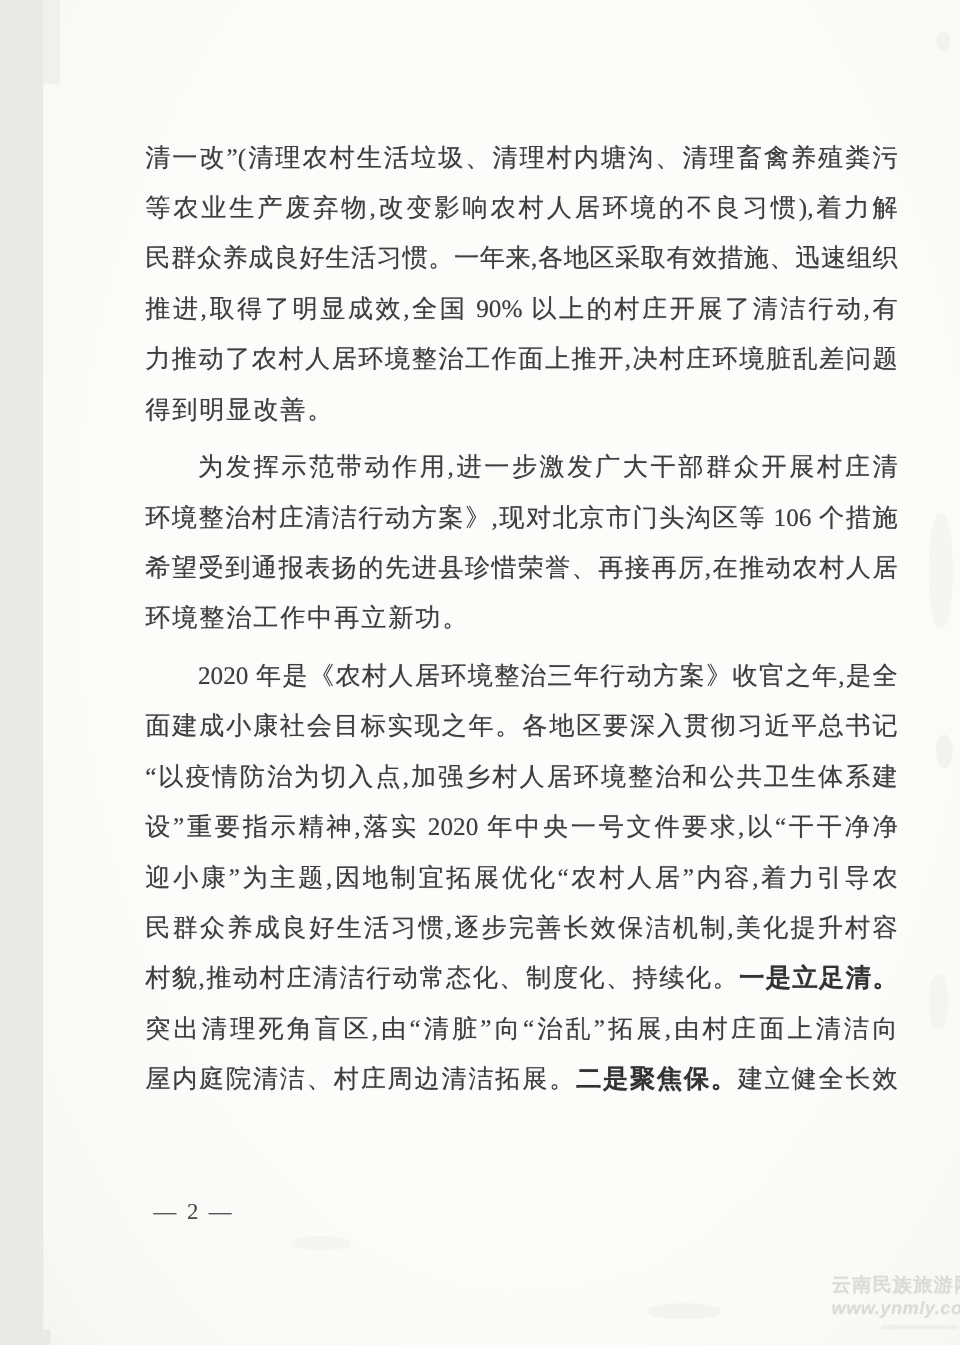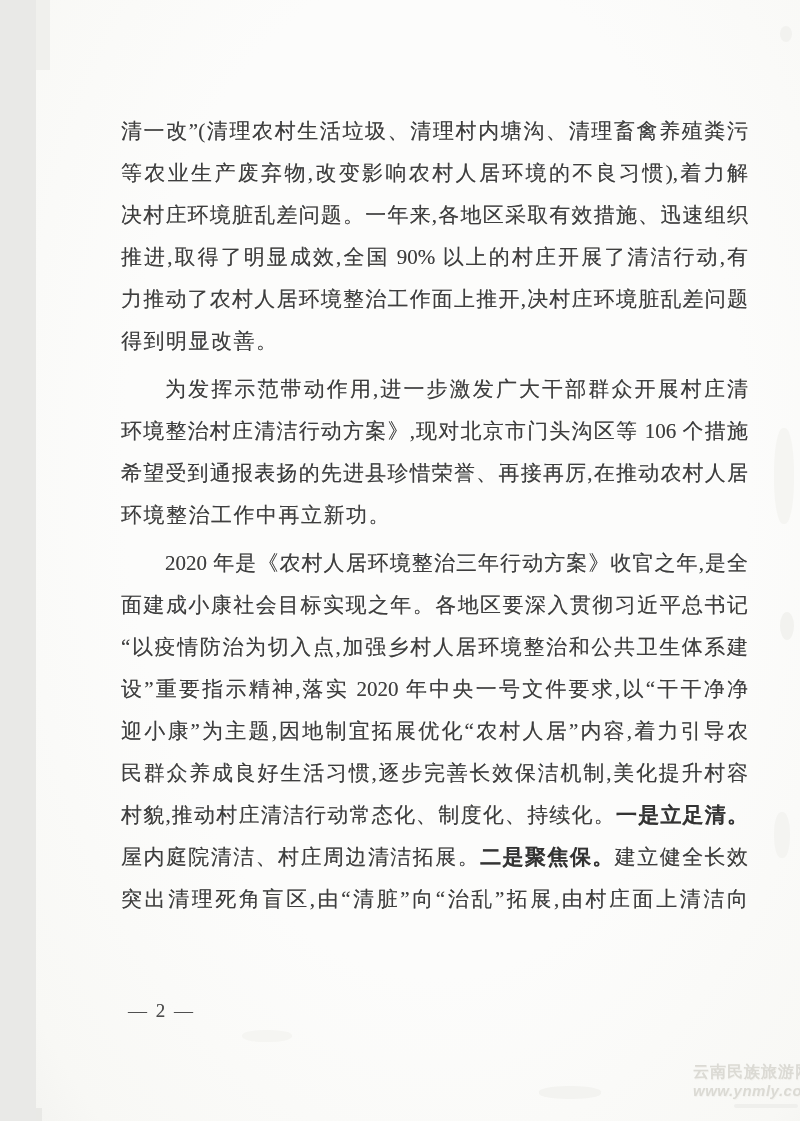--- a/index.html
+++ b/index.html
@@ -84,41 +84,41 @@
   <div class="artifact a5"></div>
   <div class="artifact a6"></div>
   <div class="artifact a7"></div>
   <div class="artifact a8"></div>
   <div class="artifact a9"></div>
 
   <div class="doc-body">
       <div class="para">
         <div class="line"><span>清一改”(清理农村生活垃圾、清理村内塘沟、清理畜禽养殖粪污</span></div>
         <div class="line"><span>等农业生产废弃物,改变影响农村人居环境的不良习惯),着力解</span></div>
-        <div class="line"><span>决村庄环境脏乱差问题。一年来,各地区采取有效措施、迅速组织</span></div>
+        <div class="line"><span>民群众养成良好生活习惯。一年来,各地区采取有效措施、迅速组织</span></div>
         <div class="line"><span>推进,取得了明显成效,全国 90% 以上的村庄开展了清洁行动,有</span></div>
         <div class="line"><span>力推动了农村人居环境整治工作面上推开,决村庄环境脏乱差问题</span></div>
         <div class="line flush-left"><span>得到明显改善。</span></div>
       </div>
       <div class="para">
         <div class="line indent"><span>为发挥示范带动作用,进一步激发广大干部群众开展村庄清</span></div>
         <div class="line"><span>环境整治村庄清洁行动方案》,现对北京市门头沟区等 106 个措施</span></div>
         <div class="line"><span>希望受到通报表扬的先进县珍惜荣誉、再接再厉,在推动农村人居</span></div>
         <div class="line flush-left"><span>环境整治工作中再立新功。</span></div>
       </div>
       <div class="para">
         <div class="line indent"><span>2020 年是《农村人居环境整治三年行动方案》收官之年,是全</span></div>
         <div class="line"><span>面建成小康社会目标实现之年。各地区要深入贯彻习近平总书记</span></div>
         <div class="line"><span>“以疫情防治为切入点,加强乡村人居环境整治和公共卫生体系建</span></div>
         <div class="line"><span>设”重要指示精神,落实 2020 年中央一号文件要求,以“干干净净</span></div>
         <div class="line"><span>迎小康”为主题,因地制宜拓展优化“农村人居”内容,着力引导农</span></div>
         <div class="line"><span>民群众养成良好生活习惯,逐步完善长效保洁机制,美化提升村容</span></div>
         <div class="line"><span>村貌,推动村庄清洁行动常态化、制度化、持续化。</span><b>一是立足清。</b></div>
+        <div class="line"><span>突出清理死角盲区,由“清脏”向“治乱”拓展,由村庄面上清洁向</span></div>
         <div class="line"><span>屋内庭院清洁、村庄周边清洁拓展。</span><b>二是聚焦保。</b><span>建立健全长效</span></div>
-        <div class="line"><span>突出清理死角盲区,由“清脏”向“治乱”拓展,由村庄面上清洁向</span></div>
       </div>
     </div>
 
   <div class="page-footer">— 2 —</div>
 
   <div class="watermark">
     <div class="wm-line1">云南民族旅游网</div>
     <div class="wm-line2">www.ynmly.com</div>
   </div>
 

